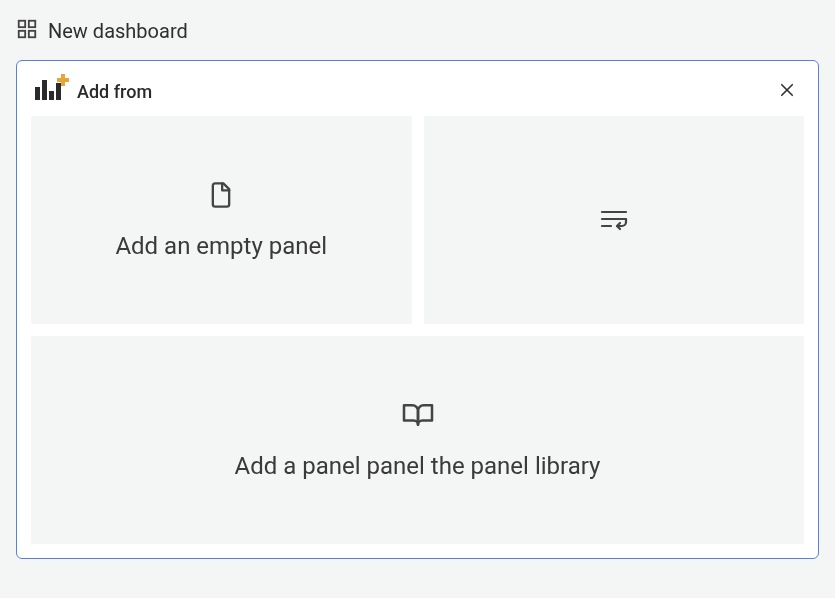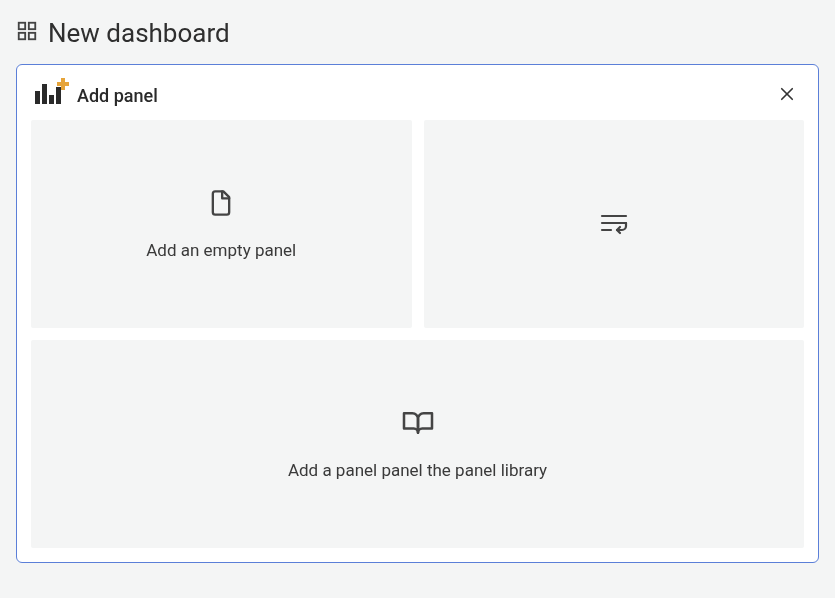--- a/index.html
+++ b/index.html
@@ -20,21 +20,21 @@
     .header {
       display: flex;
       align-items: center;
       gap: 10px;
       padding: 2px 0 16px 0;
     }
     .header .dash-icon {
       color: #444;
     }
     .header h1 {
-      font-size: 26px;
+      font-size: 20px;
       font-weight: 400;
       color: #2f2f2f;
     }
     .add-panel-container {
       border: 1px solid #5b7fd8;
       border-radius: 6px;
       background: #fff;
       padding: 12px 14px 14px 14px;
     }
     .panel-header {
@@ -83,21 +83,21 @@
     }
     .option-card.half {
       flex: 1 1 calc(50% - 6px);
       min-height: 208px;
     }
     .option-card.full {
       flex: 1 1 100%;
       min-height: 208px;
     }
     .option-label {
-      font-size: 17px;
+      font-size: 24px;
       color: #3a3a3a;
       font-weight: 400;
       text-align: right;
     }
     .option-icon {
       color: #444;
     }
     .bar-chart-plus {
       display: inline-block;
       position: relative;
@@ -157,21 +157,21 @@
       <div class="panel-header-left">
         <span>
           <span class="bar-chart-plus">
             <span class="bar b1"></span>
             <span class="bar b2"></span>
             <span class="bar b3"></span>
             <span class="bar b4"></span>
             <span class="plus"></span>
           </span>
         </span>
-        <span class="panel-title">Add panel</span>
+        <span class="panel-title">Add from</span>
       </div>
       <button class="close-btn">
         <span>
           <svg width="18" height="18" viewBox="0 0 24 24" fill="none" stroke="currentColor" stroke-width="2.2" stroke-linecap="round">
             <line x1="5" y1="5" x2="19" y2="19"></line>
             <line x1="19" y1="5" x2="5" y2="19"></line>
           </svg>
         </span>
       </button>
     </div>

